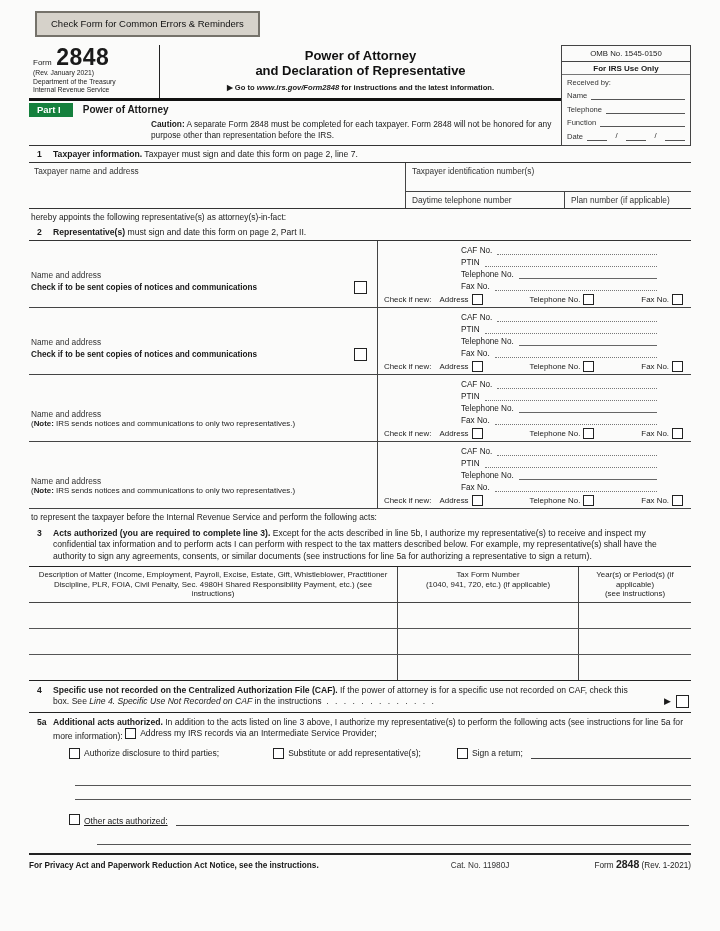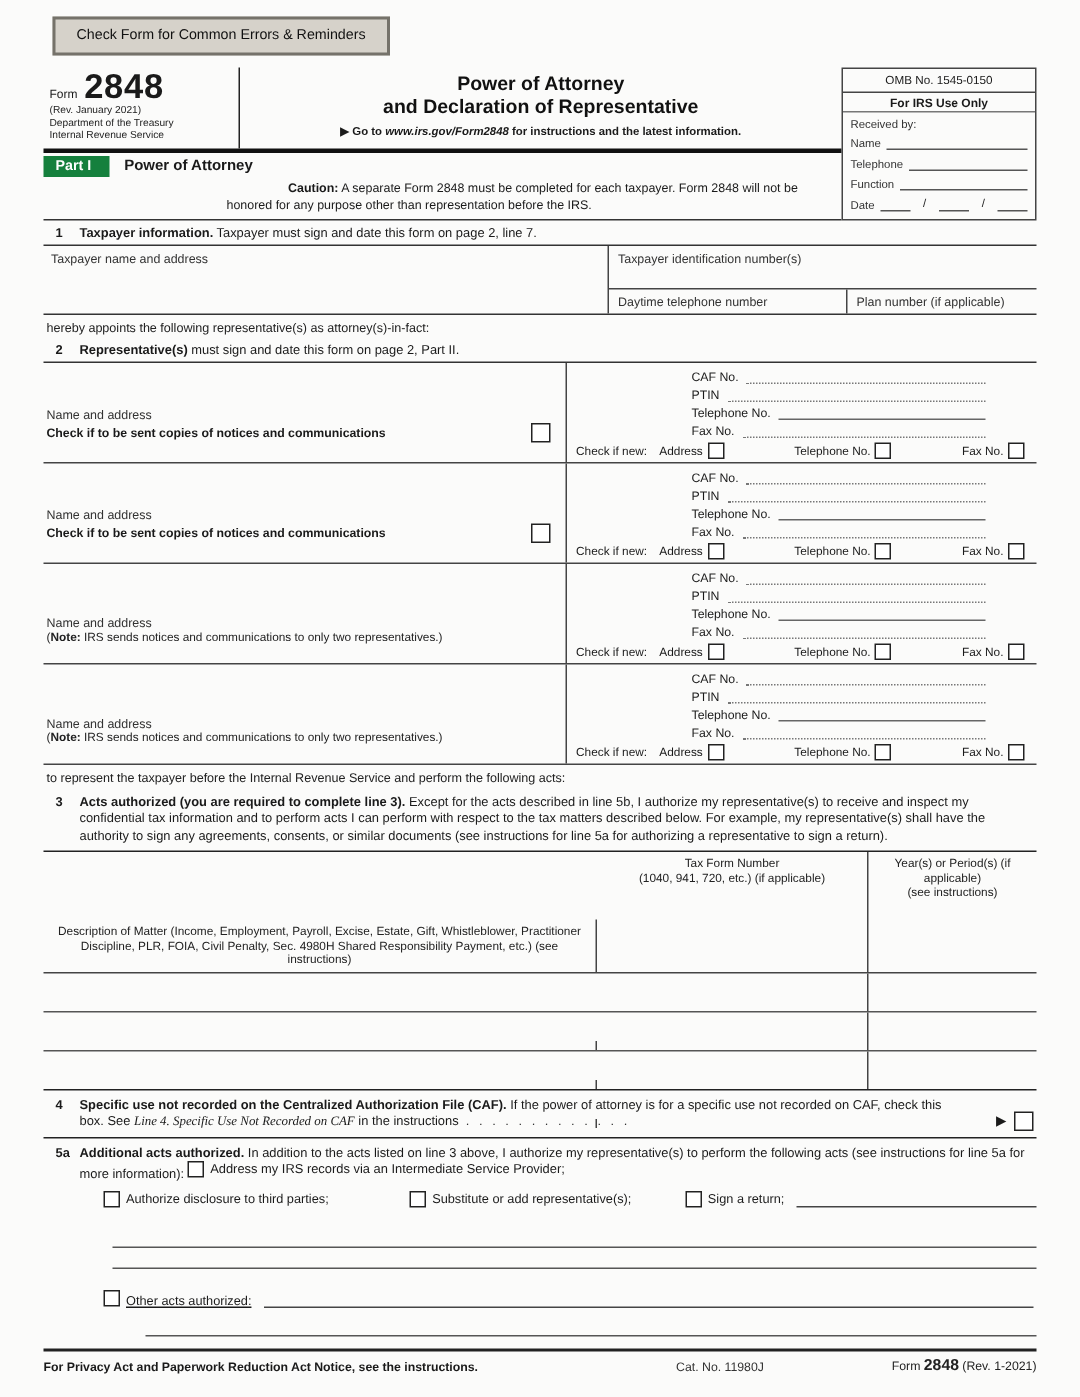--- a/index.html
+++ b/index.html
@@ -34,21 +34,21 @@
   .form-sub{font-size:6.8px;line-height:8.5px;color:#222;}
   .title-center{flex:1;text-align:center;padding-top:3px;}
   .main-title{font-size:13px;font-weight:bold;line-height:15px;color:#111;}
   .goto-line{font-size:7.6px;font-weight:bold;margin-top:5px;}
   .goto-line i{font-style:italic;}
 
   .part1-row{display:flex;align-items:center;gap:10px;padding:2px 0 1px 0;}
   .part1-badge{background:#15803d;color:#fff;font-weight:bold;font-size:9.5px;padding:1px 12px 2px 8px;}
   .part1-title{font-weight:bold;font-size:10px;}
   .caution{font-size:8.3px;line-height:11px;padding:1px 6px 4px 122px;border-bottom:1.5px solid #333;}
-  .caution b{font-weight:bold;margin-left:41px;}
+  .caution b{font-weight:bold;}
 
   .irs-box{width:128px;border:1.5px solid #444;font-size:7.6px;}
   .omb{border-bottom:1.5px solid #444;text-align:center;padding:3px 2px;font-size:7.8px;}
   .irs-use{font-weight:bold;text-align:center;padding:2px 0 1px 0;font-size:8px;border-bottom:1px solid #777;}
   .irs-fld{display:flex;align-items:flex-end;padding:2.5px 5px 1px 5px;}
   .irs-fld .lab{margin-right:4px;white-space:nowrap;color:#333;}
   .irs-fld .ln{flex:1;border-bottom:1px solid #555;height:9px;}
   .irs-fld .slash{flex:1;text-align:center;height:10px;}
 
   
@@ -89,29 +89,29 @@
   
   .para{display:flex;font-size:8.6px;line-height:11.5px;padding:4px 0 4px 2px;}
   .para .num{font-weight:bold;width:16px;flex:none;padding-left:6px;}
   .para .body{flex:1;padding-right:2px;}
   .para b{font-weight:bold;}
 
   
   .tbl{border-top:1.8px solid #222;border-bottom:1.8px solid #222;}
   .tbl-hdr{display:flex;border-bottom:1.2px solid #444;}
   .tbl-hdr .c, .tbl-row .c{padding:3px 6px;font-size:7.9px;line-height:9.5px;text-align:center;color:#222;}
-  .c1{width:356px;flex:none;border-right:1px solid #444;margin-top:45px;}
+  .c1{width:356px;flex:none;border-right:1px solid #444;}
   .c2{width:168px;flex:none;border-right:1px solid #444;}
   .c3{flex:1;}
   .tbl-row{display:flex;height:25px;border-bottom:1.2px solid #555;}
   .tbl-row:last-child{border-bottom:none;}
 
   
   .line4-wrap{position:relative;border-bottom:1.8px solid #222;}
-  .line4-wrap i{font-style:italic;font-family:Liberation Serif, serif;}
+  .line4-wrap i{font-style:italic;}
   .leaders{letter-spacing:2px;color:#333;}
   .arrow-box{position:absolute;right:2px;bottom:4px;display:flex;align-items:center;gap:5px;font-size:9px;}
 
   
   .opt-inline{white-space:nowrap;}
   .opt-row{display:flex;align-items:center;font-size:8.5px;margin:5px 0 2px 40px;gap:4px;}
   .opt-row .grp{display:flex;align-items:center;gap:4px;white-space:nowrap;text-align:right;}
   .opt-row .gap1{width:46px;}
   .opt-row .gap2{width:28px;}
   .sign-line{flex:1;border-bottom:1px solid #444;height:10px;margin-left:4px;}

